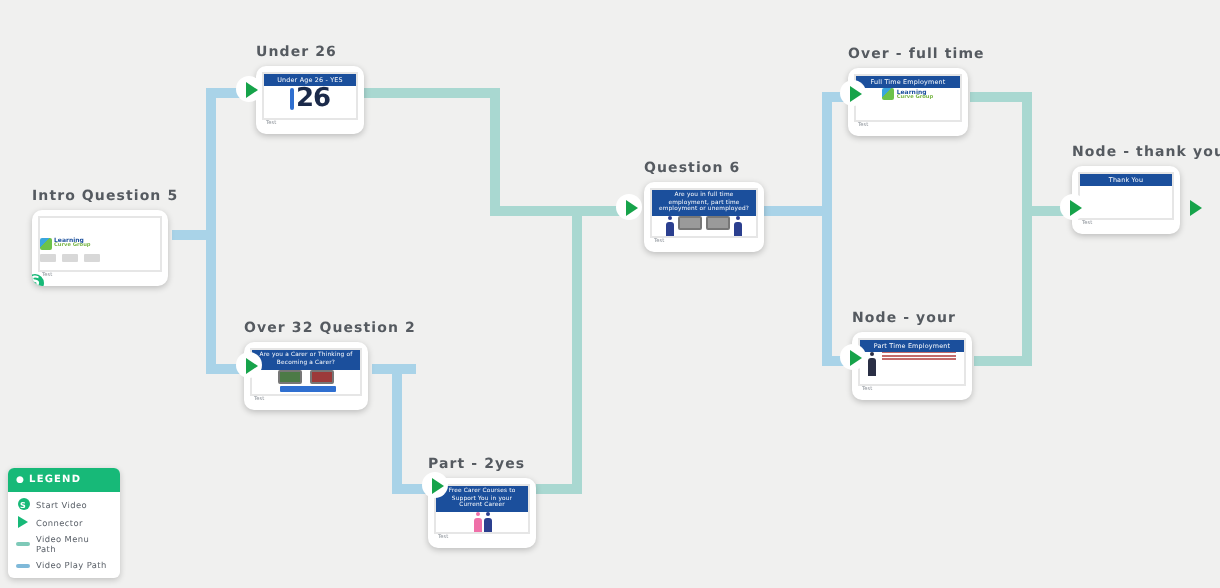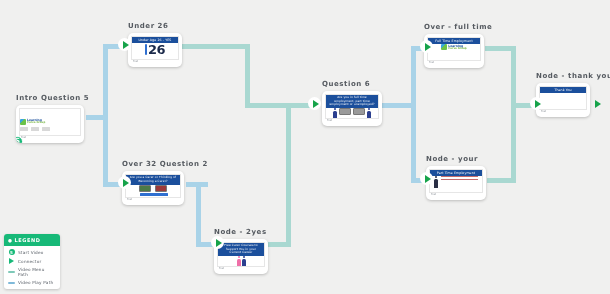--- a/index.html
+++ b/index.html
@@ -311,21 +311,21 @@
           <div class="thumb green"></div>
           <div class="thumb red"></div>
         </div>
         <div class="blue-chip" style="position:absolute; bottom:1px; left:14px; width:28px;"></div>
       </div>
       <div class="card-foot">Test</div>
     </div>
   </div>
 
   <div class="node" style="left:214px; top:228px;">
-    <div class="node-title">Node - 2yes</div>
+    <div class="node-title">Part - 2yes</div>
     <div class="card" style="width:54px;">
       <div class="slide" style="height:25px;">
         <div class="bar two">Free Carer Courses to Support You in your Current Career</div>
         <div class="slide-body" style="height:15px; gap:1px;">
           <div class="person pink"></div>
           <div class="person blue"></div>
         </div>
       </div>
       <div class="card-foot">Test</div>
     </div>

